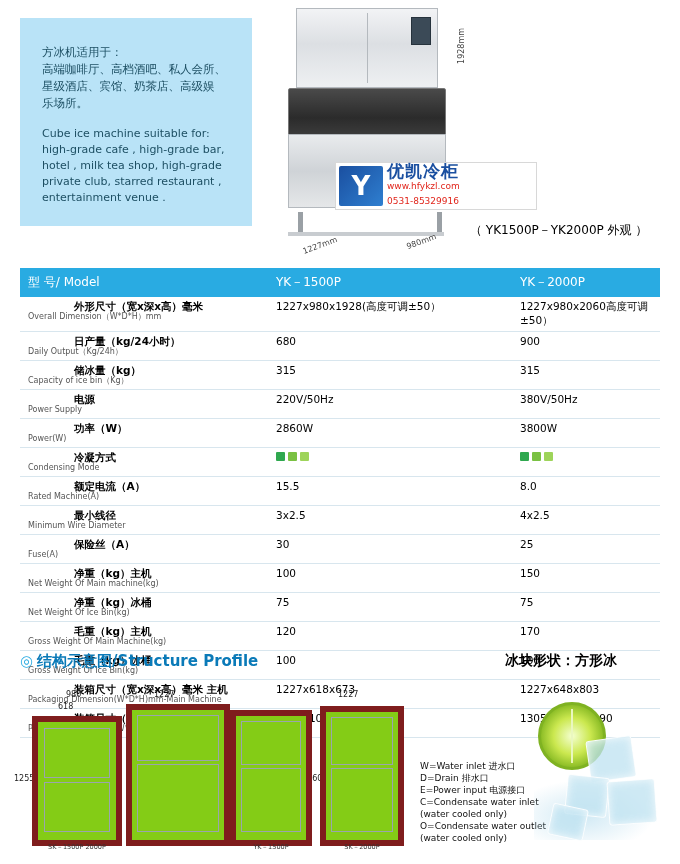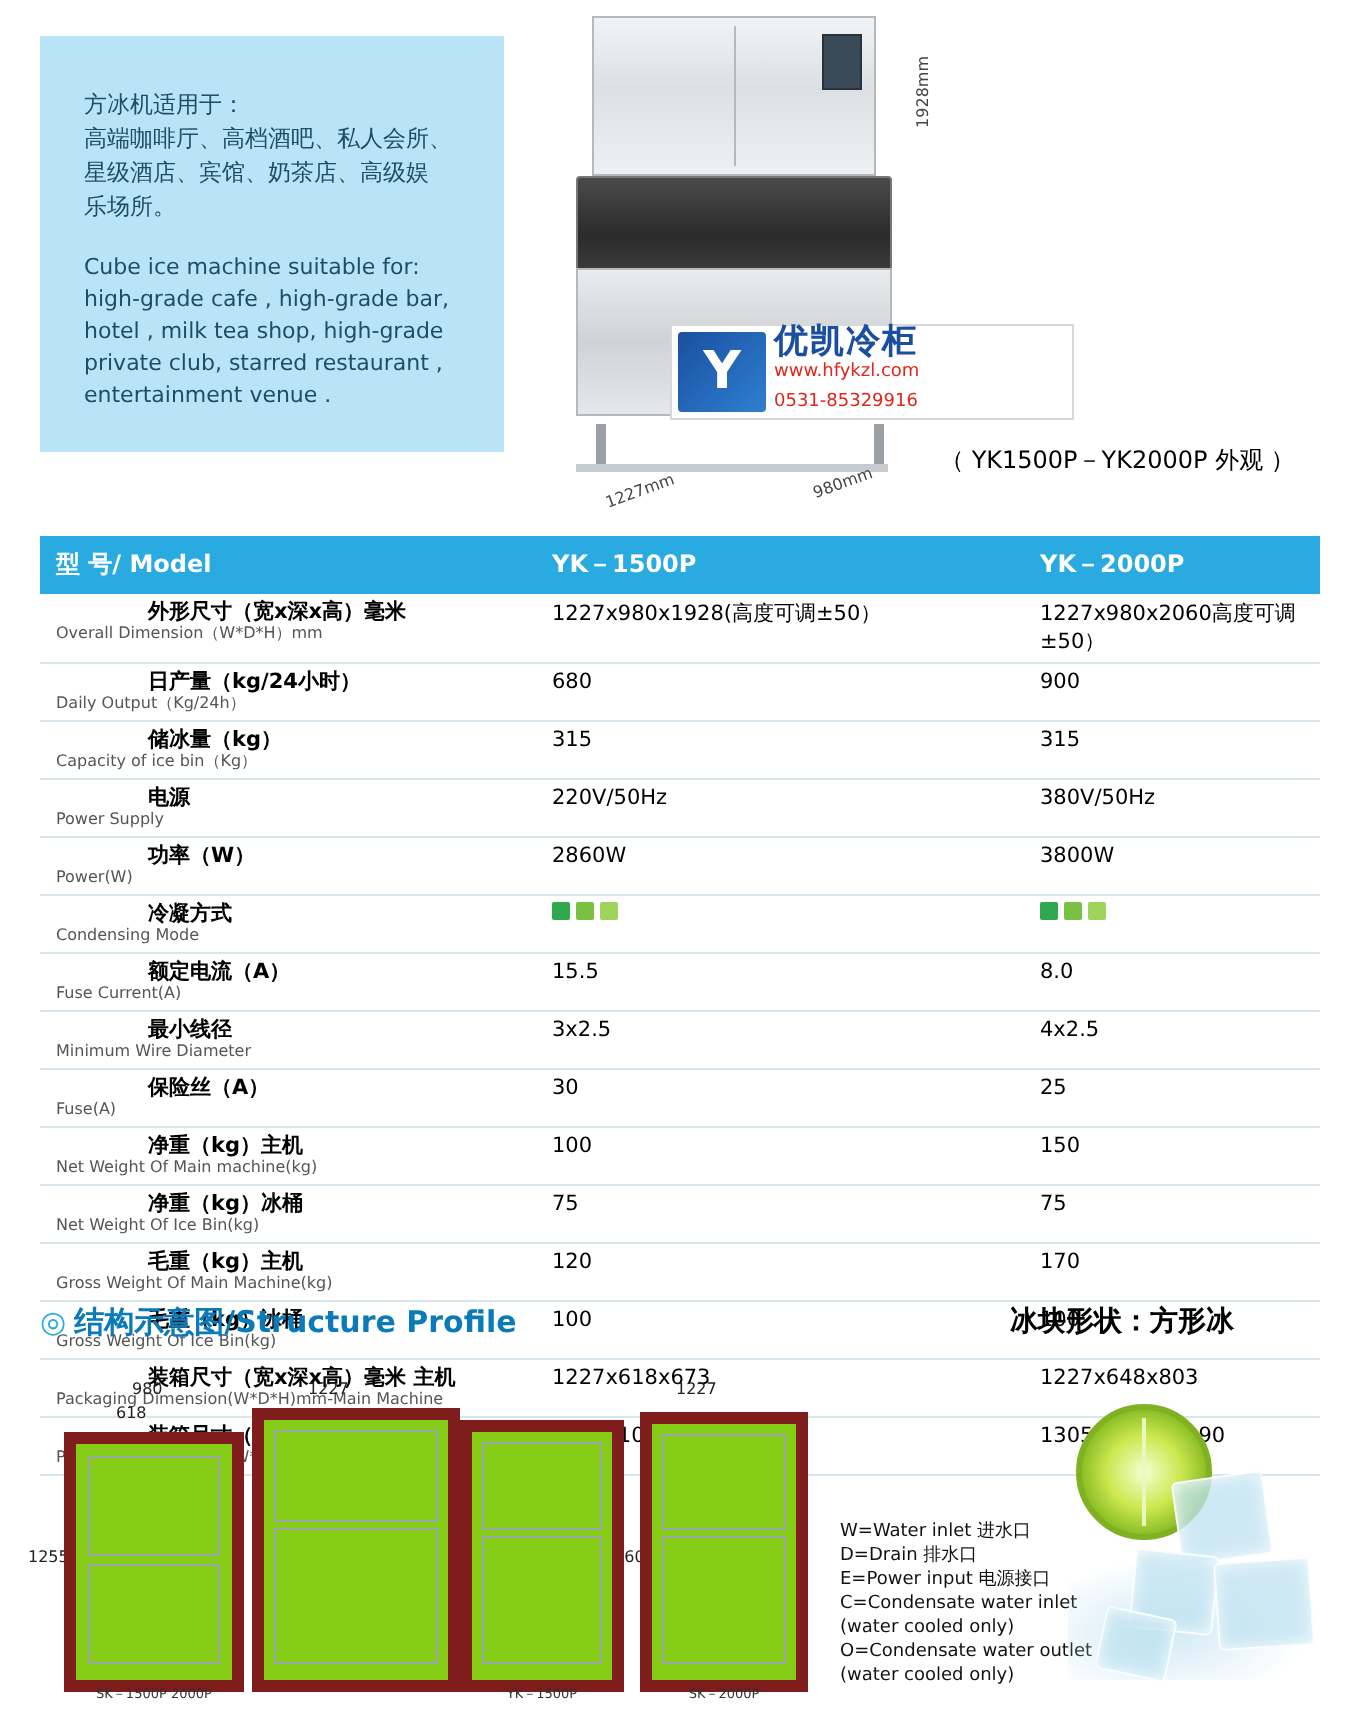--- a/index.html
+++ b/index.html
@@ -74,21 +74,21 @@
   .caption{
     position:absolute;left:470px;top:222px;font-size:12px;color:#000;
   }
   
   table.spec{
     position:absolute;left:20px;top:268px;width:640px;border-collapse:collapse;
     font-size:10px;
   }
   table.spec th{
     background:#29abe2;color:#fff;text-align:left;font-size:12px;
-    padding:6px 8px;font-weight:bold;
+    padding:6px 8px;font-weight:normal;
   }
   table.spec td{
     padding:3px 8px;border-bottom:1px solid #d8e6ee;vertical-align:top;
     height:18px;
   }
   table.spec tr td:nth-child(1){width:232px;}
   table.spec tr td:nth-child(2){width:228px;}
   .lbl-cn{font-size:10.5px;font-weight:bold;color:#000;line-height:12px;margin-left:46px;}
   .lbl-en{font-size:8px;color:#555;line-height:10px;}
   .val{font-size:10.5px;color:#000;padding-top:3px;}
@@ -253,21 +253,21 @@
         <td>
           <div class="lbl-cn">冷凝方式</div>
           <div class="lbl-en">Condensing Mode</div>
         </td>
         <td class="val"><div class="cond"><span class="c1"></span><span class="c2"></span><span class="c3"></span></div></td>
         <td class="val"><div class="cond"><span class="c1"></span><span class="c2"></span><span class="c3"></span></div></td>
       </tr>
       <tr>
         <td>
           <div class="lbl-cn">额定电流（A）</div>
-          <div class="lbl-en">Fuse Current(A)</div>
+          <div class="lbl-en">Rated Machine(A)</div>
         </td>
         <td class="val">15.5</td>
         <td class="val">8.0</td>
       </tr>
       <tr>
         <td>
           <div class="lbl-cn">最小线径</div>
           <div class="lbl-en">Minimum Wire Diameter</div>
         </td>
         <td class="val">3x2.5</td>

